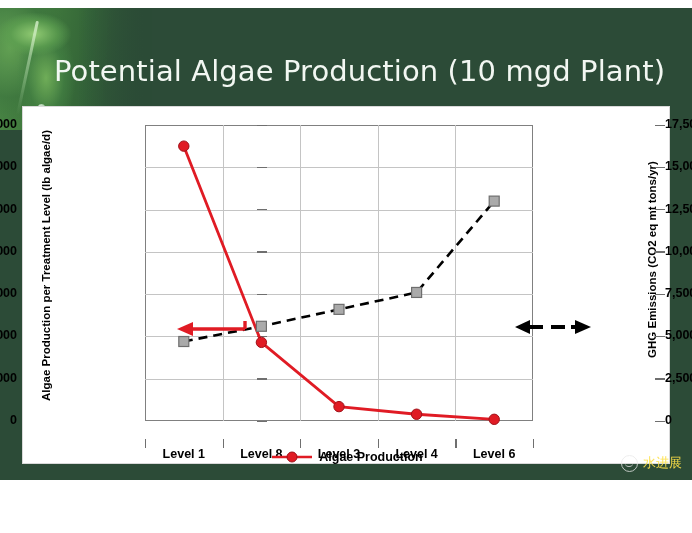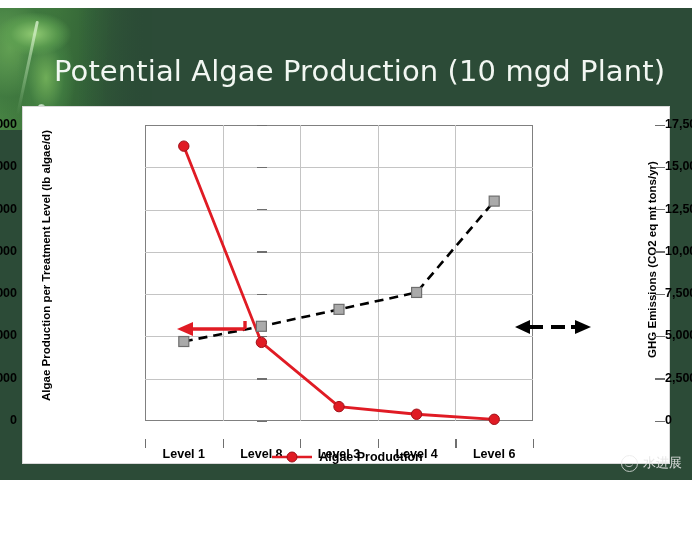--- a/index.html
+++ b/index.html
@@ -68,21 +68,21 @@
   #arrow-right{position:absolute;left:490px;top:208px;}
 
   
   #legend{position:absolute;left:0;top:340px;width:648px;height:20px;
         display:flex;justify-content:center;align-items:center;gap:46px;}
   .legend-item{display:flex;align-items:center;gap:6px;
         font-weight:bold;font-size:12.5px;color:#000;white-space:nowrap;}
 
   
   #watermark{position:absolute;right:10px;bottom:8px;display:flex;align-items:center;gap:5px;
-        color:#e5e5e5;opacity:.92;font-size:13px;font-family:"DejaVu Sans",sans-serif;}
+        color:#fde047;opacity:.92;font-size:13px;font-family:"DejaVu Sans",sans-serif;}
   #wm-logo{width:15px;height:15px;border-radius:50%;border:1.6px solid #e8e8e8;
         display:block;position:relative;opacity:.85;}
   #wm-logo::after{content:"";position:absolute;left:3px;top:5px;width:8px;height:5px;
         border-bottom:1.6px solid #e8e8e8;border-radius:0 0 8px 8px;}
 
   
   #caption{position:absolute;left:8px;top:494px;width:660px;
         font-size:13.5px;color:#1a1a1a;font-family:"DejaVu Sans",sans-serif;
         letter-spacing:.2px;}
 </style>

